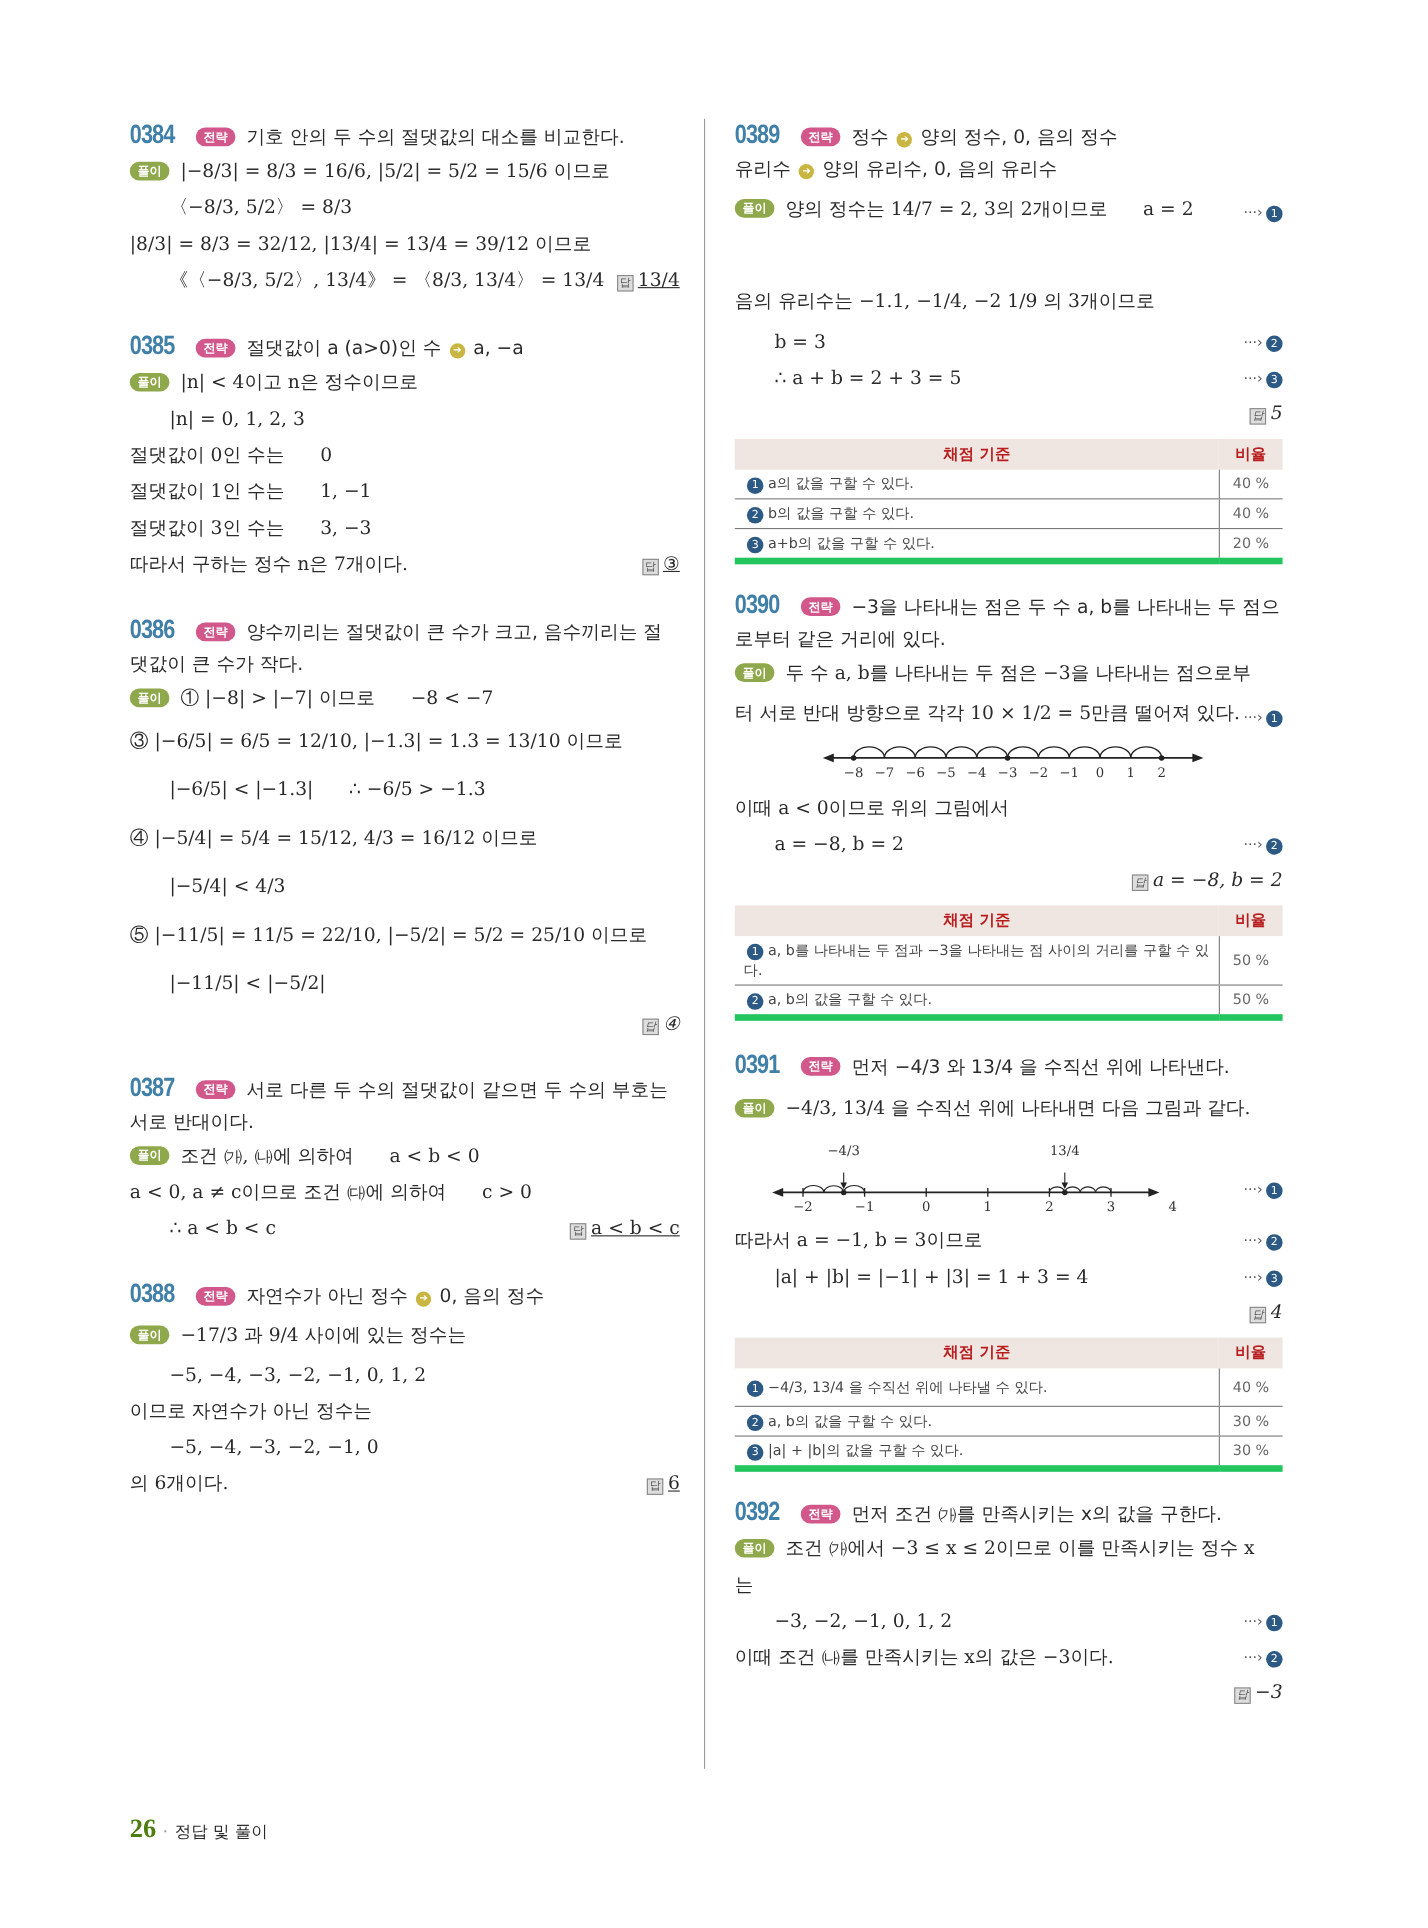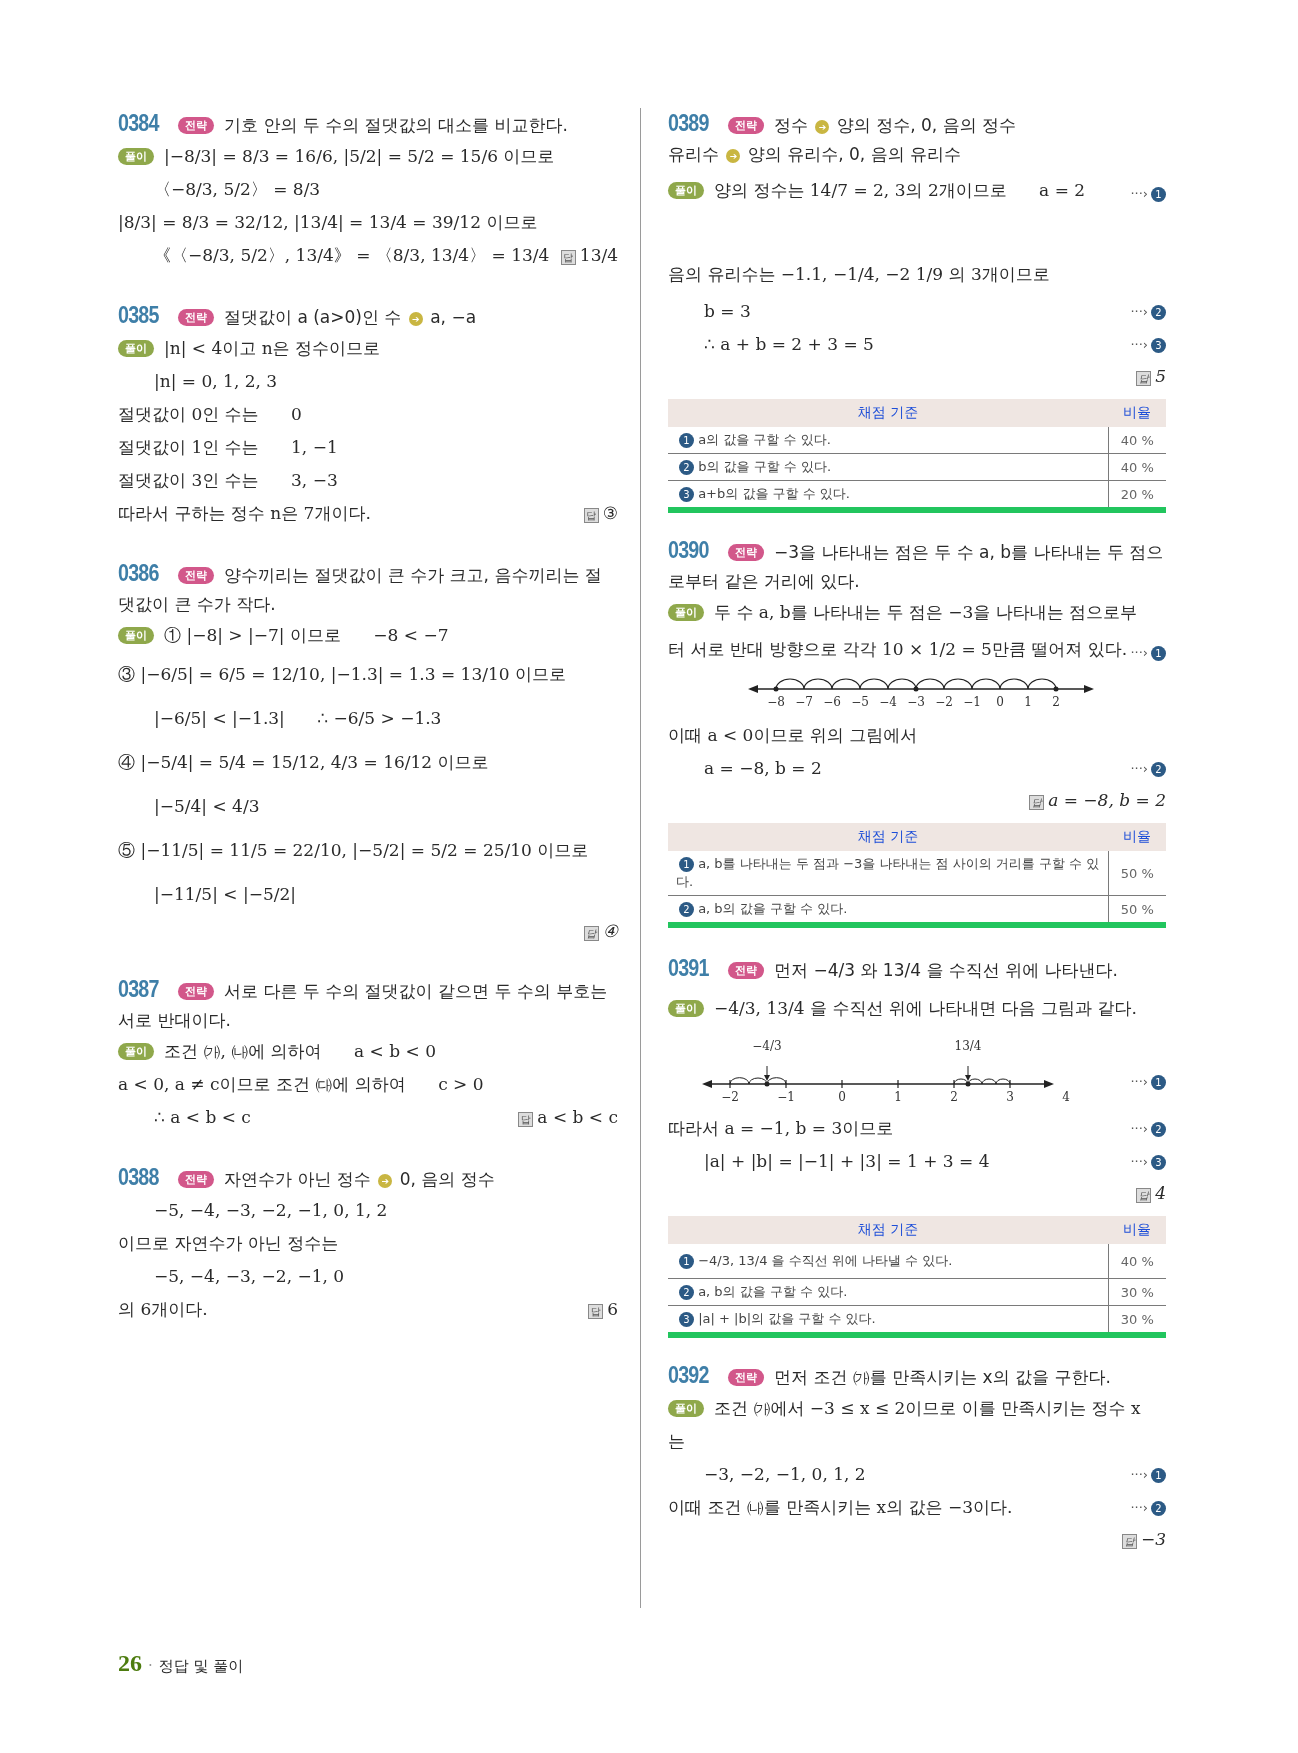--- a/index.html
+++ b/index.html
@@ -14,29 +14,29 @@
   .p-num { font-family: "Liberation Sans", sans-serif; font-weight: bold; font-size: 24px; color: #3f7fa8;
            letter-spacing: -1px; margin-right: 8px; display: inline-block; transform: scaleX(0.82); transform-origin: left; width: 52px; }
   .badge { display: inline-block; font-size: 11px; font-weight: bold; color: #fff; border-radius: 9px; padding: 1px 7px;
            margin-right: 10px; vertical-align: 2px; line-height: 15px; }
   .badge-strategy { background: #d2578a; }
   .badge-sol { background: #8fa84b; }
   .circle-arrow { display: inline-block; width: 14px; height: 14px; border-radius: 50%; background: #c9b642; color: #fff; font-size: 9px;
                   text-align: center; line-height: 14px; vertical-align: 1px; margin: 0 2px; }
   .line { font-family: "DejaVu Serif", serif; font-size: 17px; line-height: 33px; position: relative; white-space: nowrap; }
   .indent { padding-left: 36px; }
-  .ans { position: absolute; right: 0; top: 0; }
+  .ans { position: absolute; right: 0; top: 0; text-decoration: underline; }
   .ans-icon { display: inline-block; width: 15px; height: 15px; border: 1px solid #888; background: #ddd; font-size: 10px; color: #555;
               text-align: center; line-height: 13px; margin-right: 4px; vertical-align: 0px; font-family: "DejaVu Sans", sans-serif; }
   .step { position: absolute; right: 0; top: 0; color: #555; font-size: 13px; font-family: "DejaVu Sans", sans-serif; }
   .step-dot { display: inline-block; width: 15px; height: 15px; border-radius: 50%; background: #2c5a85; color: #fff; font-size: 10px;
               text-align: center; line-height: 15px; margin-left: 3px; }
   .ans-line { text-align: right; font-family: "DejaVu Serif", serif; font-size: 17px; line-height: 30px; font-style: italic; }
   table.grading { width: 100%; border-collapse: collapse; font-size: 13px; margin-top: 8px; margin-bottom: 8px; }
-  table.grading th { background: #efe6e2; font-weight: normal; font-size: 14px; padding: 5px; color: #1d4ed8; margin-left: 46px; }
+  table.grading th { background: #efe6e2; font-weight: bold; font-size: 14px; padding: 5px; color: #b91c1c; margin-left: 46px; }
   table.grading td { padding: 4px 8px; border-bottom: 1px solid #7a7a7a; color: #444; }
   table.grading td.rate { width: 58px; text-align: center; border-left: 1px solid #7a7a7a; color: #666; }
   table.grading tr.last td { border-bottom: 6px solid #22c55e; }
   .numline { margin: 6px 0 4px 0; }
   .footer { position: absolute; left: 118px; top: 1650px; font-size: 15px; }
   .footer-num { font-family: Liberation Serif, serif; font-weight: bold; font-size: 24px; color: #4d7c0f; margin-right: 6px; }
   .footer-dot { color: #999; margin-right: 6px; }
 </style>
 </head>
 <body>
@@ -80,20 +80,21 @@
   <div class="problem">
     <div class="p-head"><span class="p-num">0387</span><span class="badge badge-strategy">전략</span><span>서로 다른 두 수의 절댓값이 같으면 두 수의 부호는 서로 반대이다.</span></div>
     <div class="line" style="white-space:pre"><span class="badge badge-sol">풀이</span><span>조건 ㈎, ㈏에 의하여      a &lt; b &lt; 0</span></div>
     <div class="line" style="white-space:pre"><span>a &lt; 0, a ≠ c이므로 조건 ㈐에 의하여      c &gt; 0</span></div>
     <div class="line indent"><span>∴ a &lt; b &lt; c</span>
       <span class="ans"><span class="ans-icon">답</span><span>a &lt; b &lt; c</span></span></div>
   </div>
 
   <div class="problem">
     <div class="p-head"><span class="p-num">0388</span><span class="badge badge-strategy">전략</span><span>자연수가 아닌 정수</span> <span class="circle-arrow">➔</span> <span>0, 음의 정수</span></div>
+    <div class="line" style="line-height:40px"><span class="badge badge-sol">풀이</span><span>−17/3 과 9/4 사이에 있는 정수는</span></div>
     <div class="line indent"><span>−5, −4, −3, −2, −1, 0, 1, 2</span></div>
     <div class="line"><span>이므로 자연수가 아닌 정수는</span></div>
     <div class="line indent"><span>−5, −4, −3, −2, −1, 0</span></div>
     <div class="line"><span>의 6개이다.</span>
       <span class="ans"><span class="ans-icon">답</span><span>6</span></span></div>
   </div>
 </div>
 
 <div class="col col-right">
 

